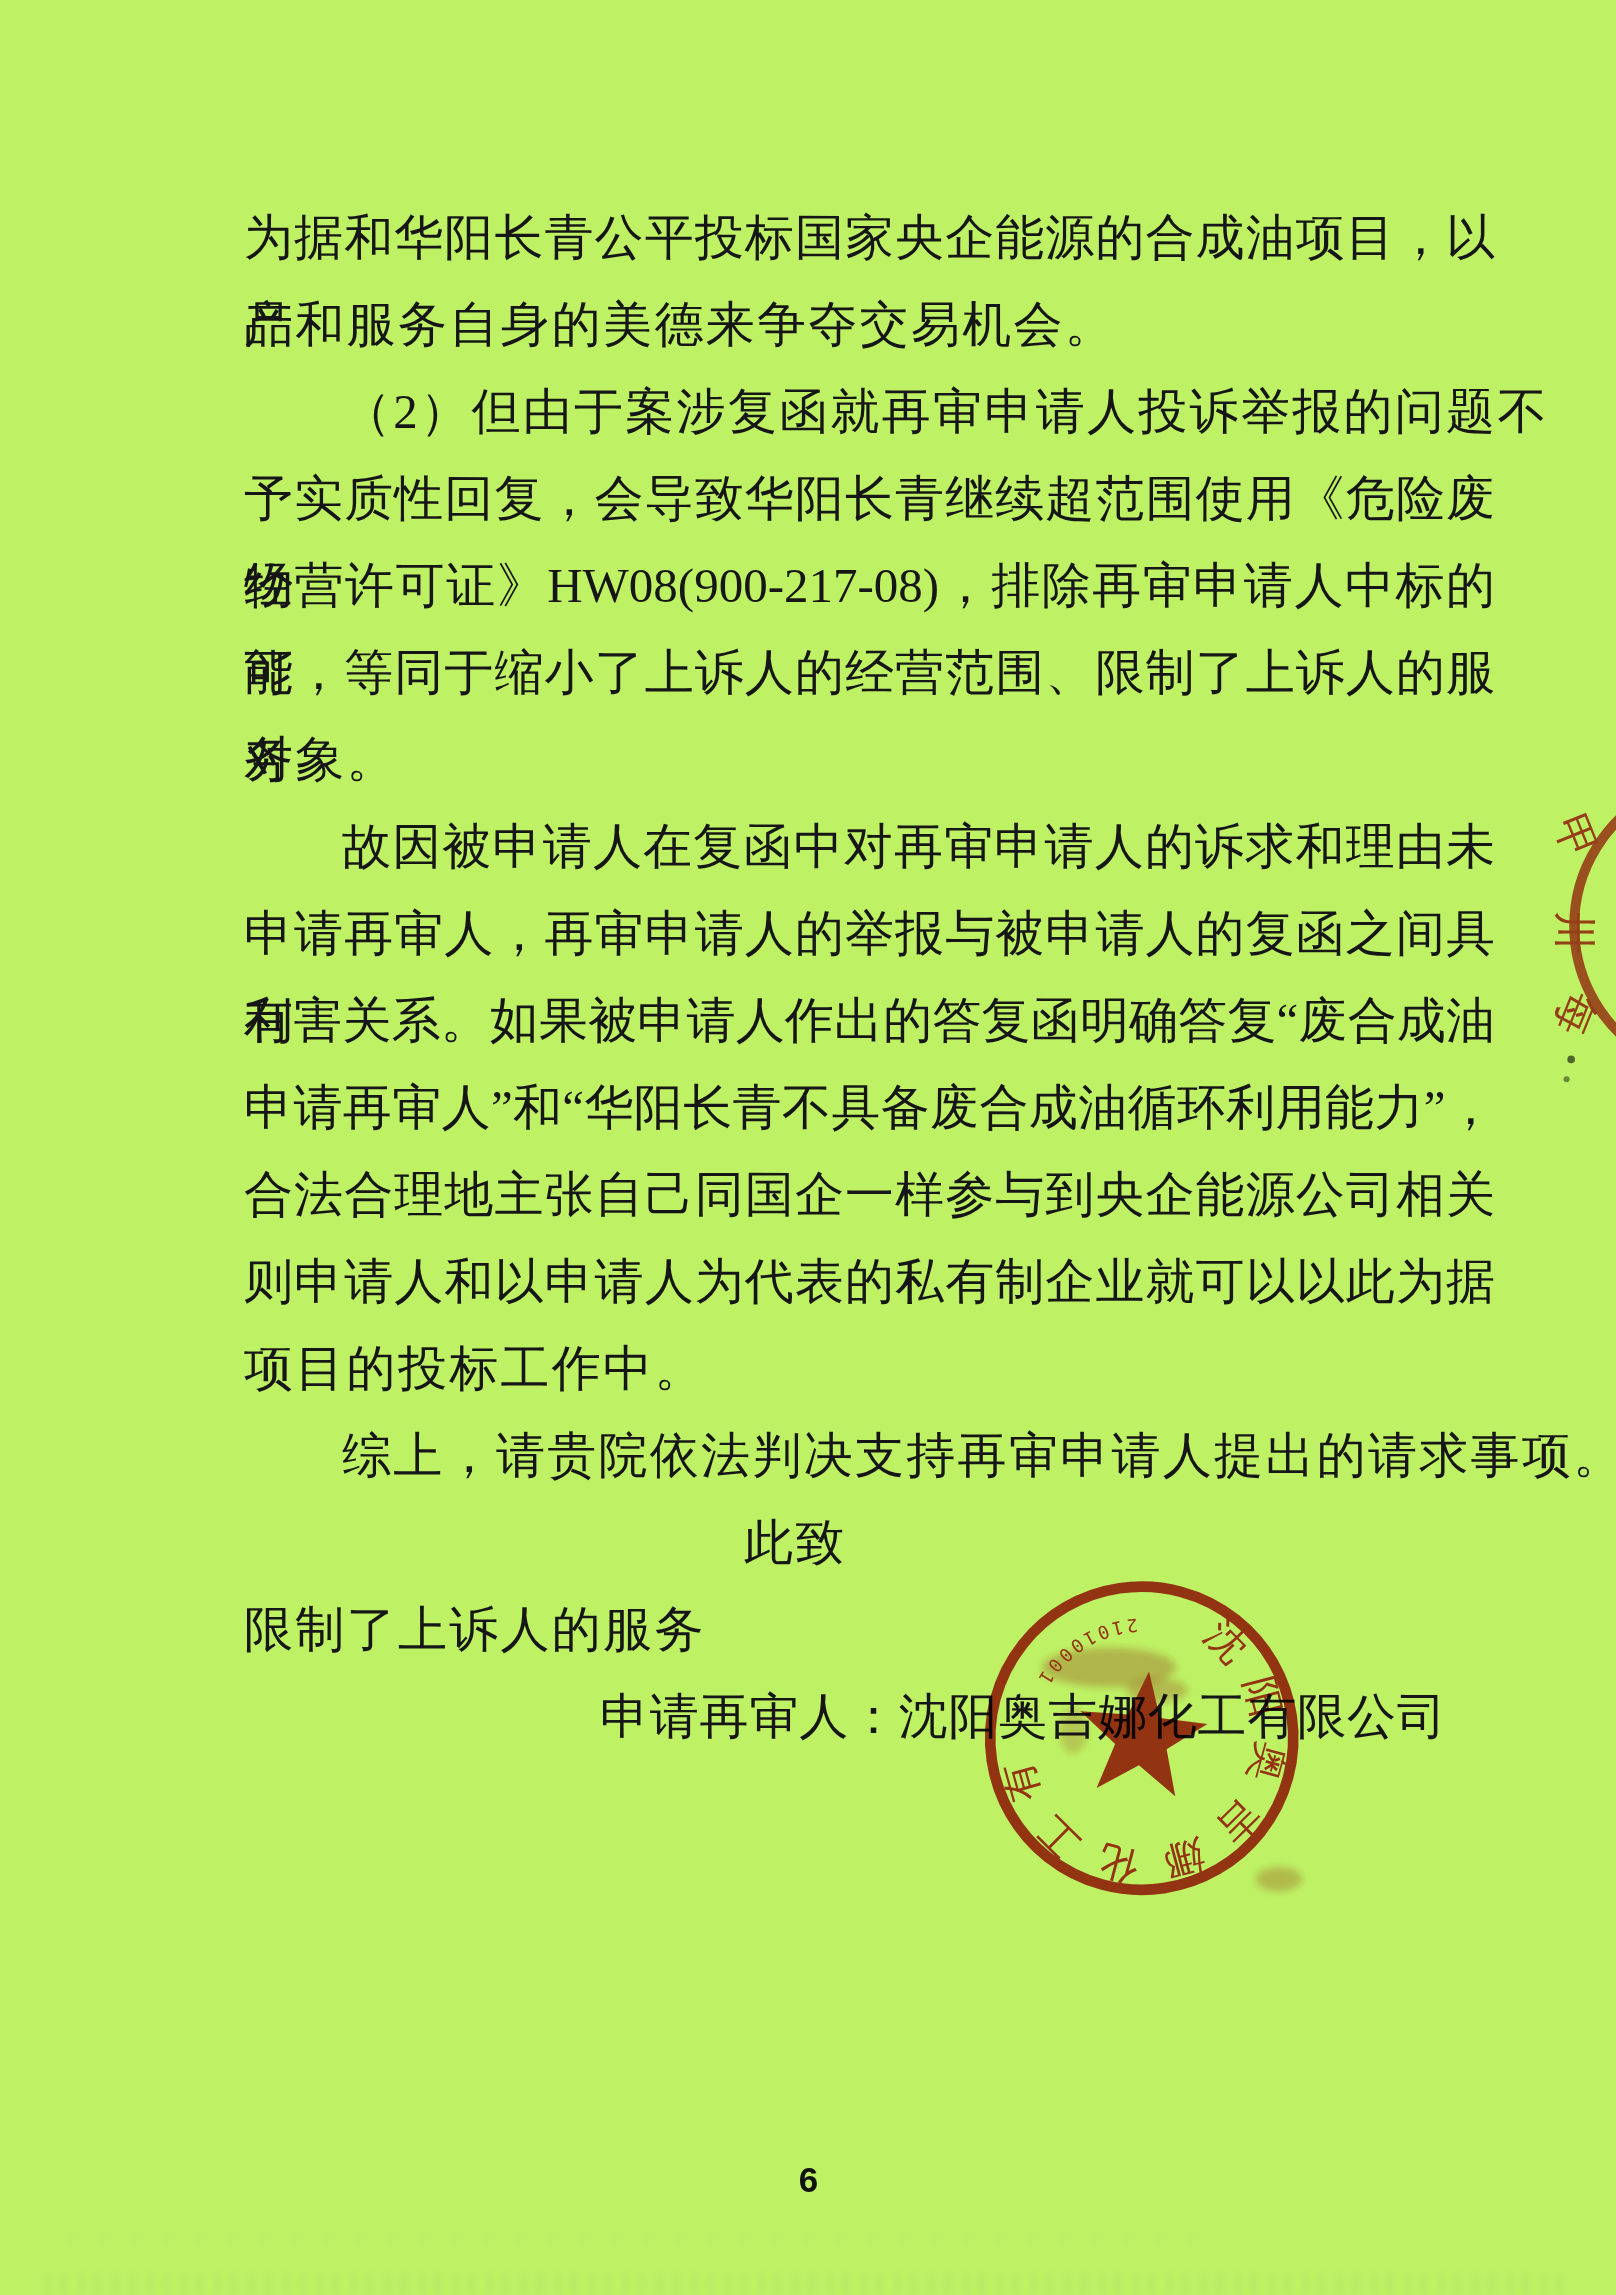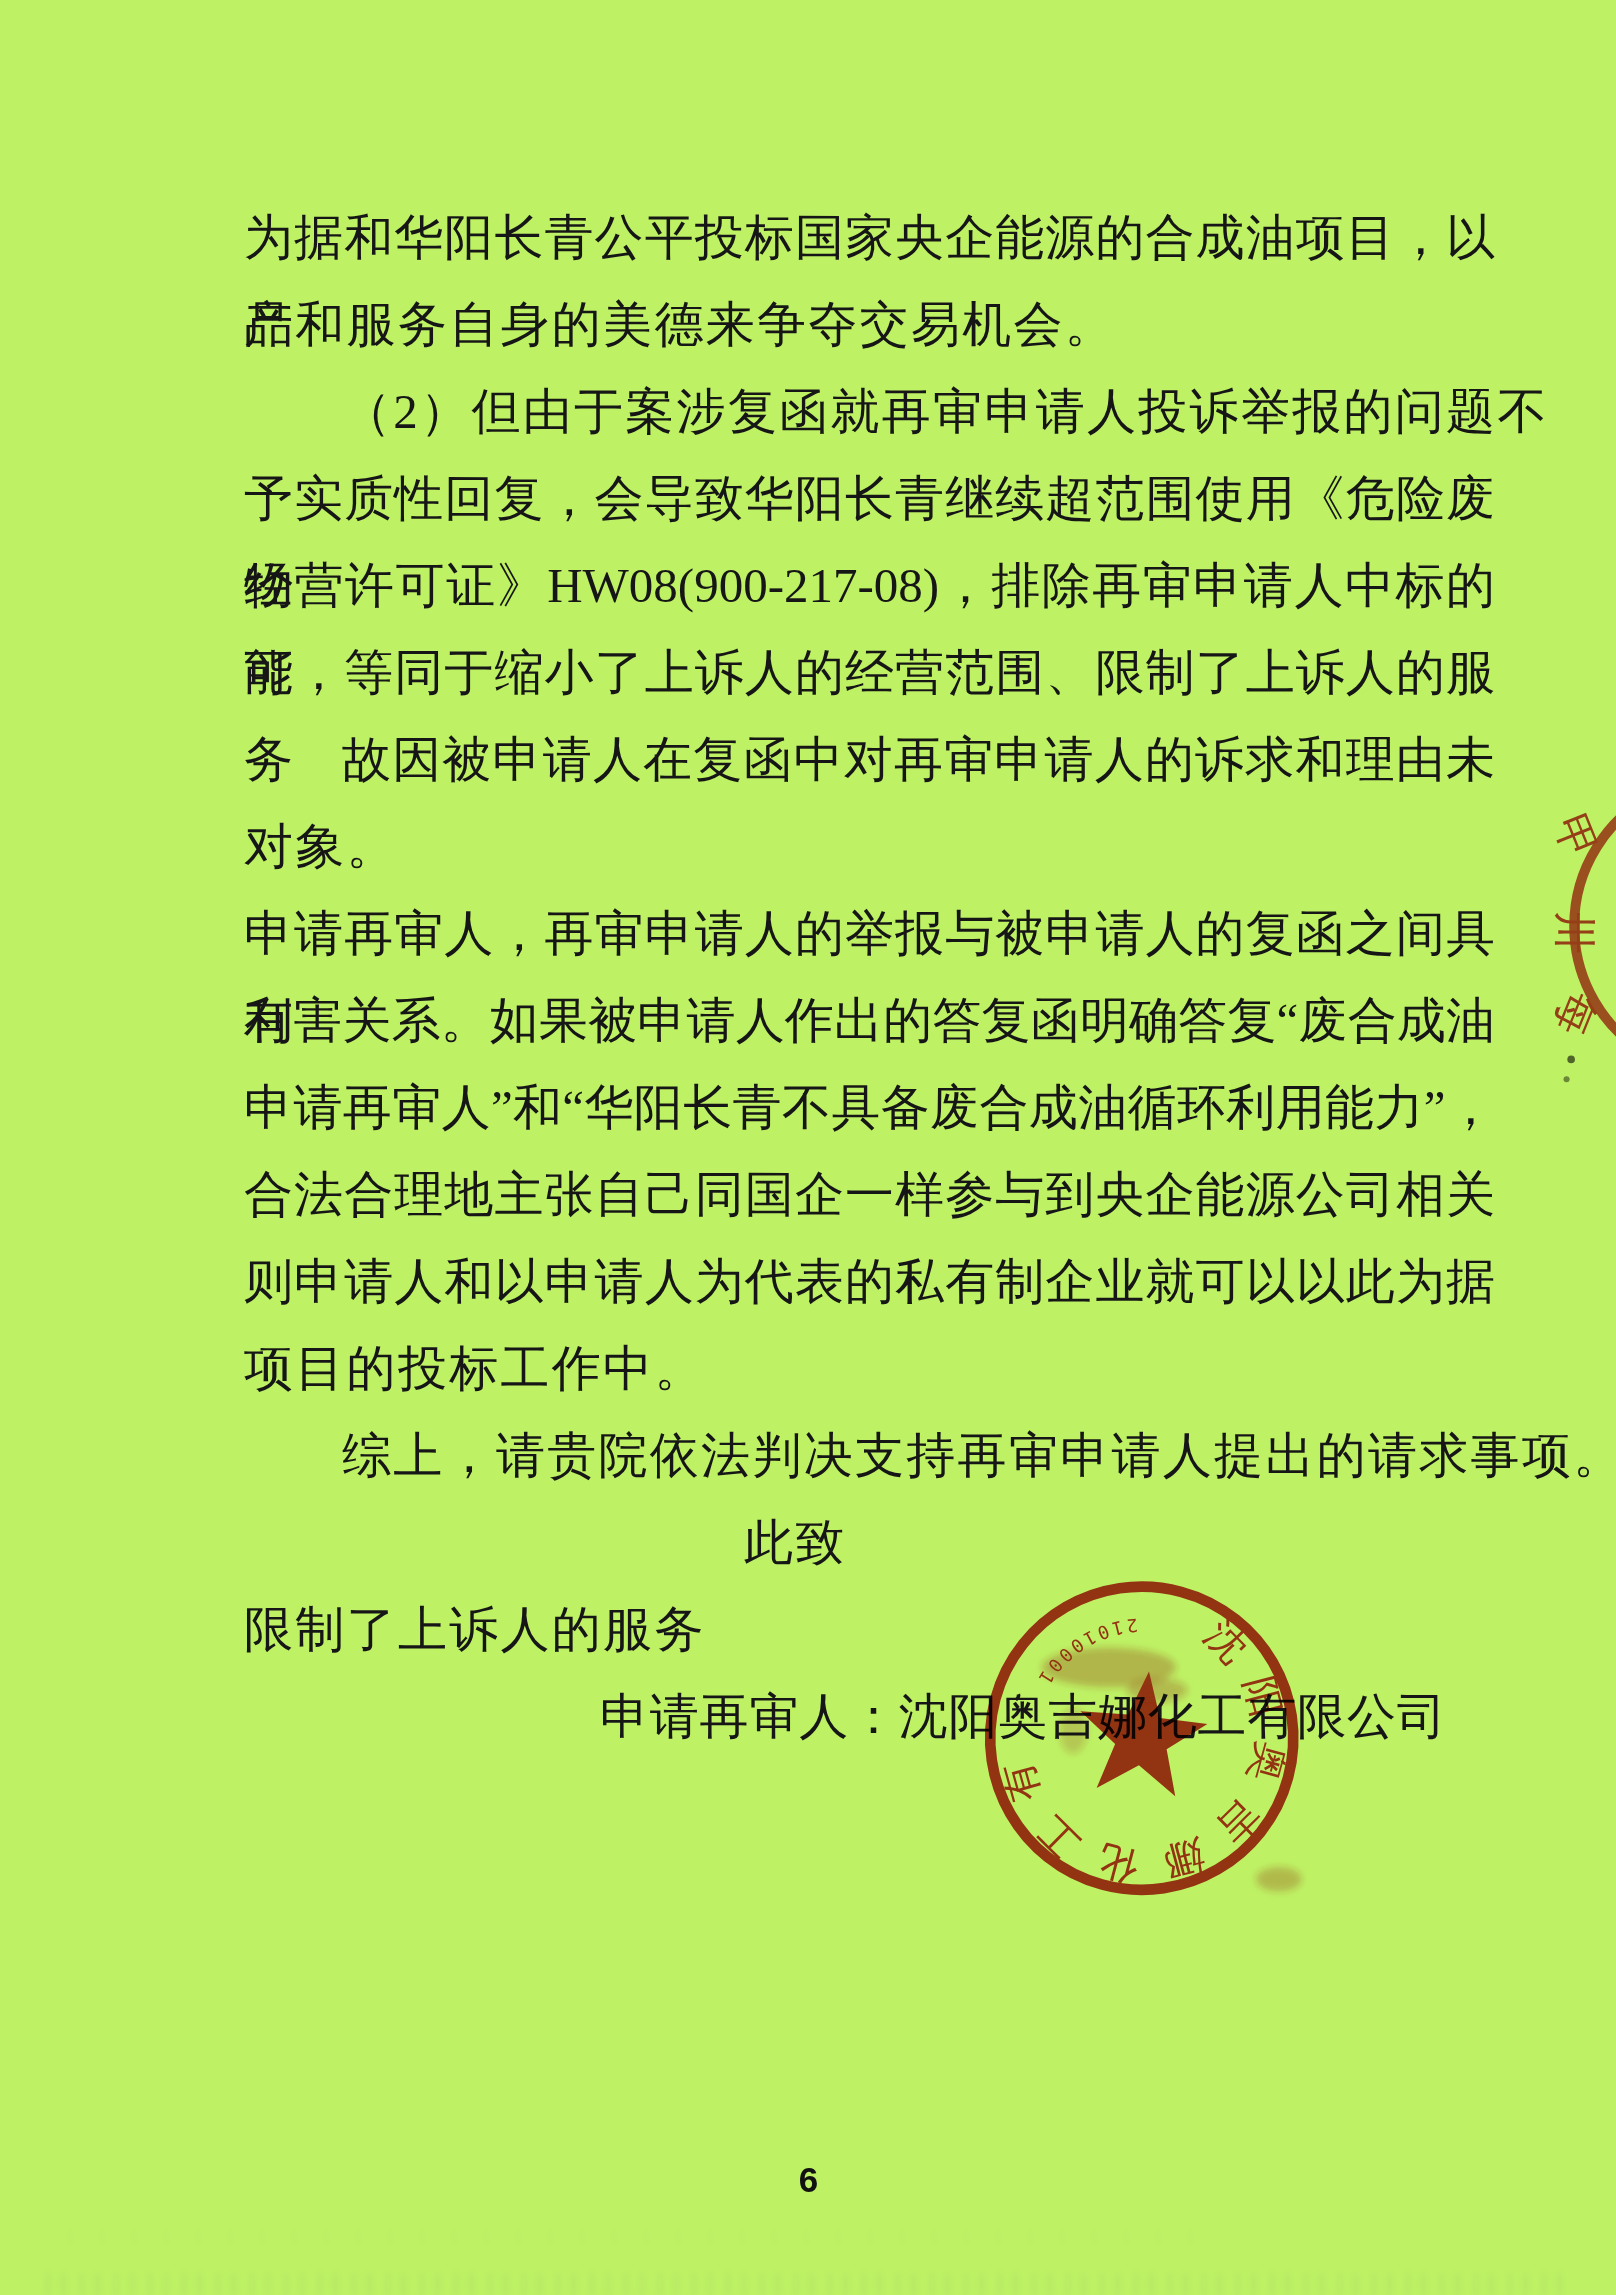--- a/index.html
+++ b/index.html
@@ -76,22 +76,22 @@
 
 <div class="page">
 
   <div class="text-col">
     <div class="line fill">为据和华阳长青公平投标国家央企能源的合成油项目，以产</div>
     <div class="line">品和服务自身的美德来争夺交易机会。</div>
     <div class="line indent">（2）但由于案涉复函就再审申请人投诉举报的问题不</div>
     <div class="line fill">予实质性回复，会导致华阳长青继续超范围使用《危险废物</div>
     <div class="line fill">经营许可证》HW08(900-217-08)，排除再审申请人中标的可</div>
     <div class="line fill">能，等同于缩小了上诉人的经营范围、限制了上诉人的服务</div>
+    <div class="line">对象。</div>
     <div class="line indent fill">故因被申请人在复函中对再审申请人的诉求和理由未</div>
-    <div class="line">对象。</div>
     <div class="line fill">申请再审人，再审申请人的举报与被申请人的复函之间具有</div>
     <div class="line fill">利害关系。如果被申请人作出的答复函明确答复“废合成油</div>
     <div class="line fill">申请再审人”和“华阳长青不具备废合成油循环利用能力”，</div>
     <div class="line fill">合法合理地主张自己同国企一样参与到央企能源公司相关</div>
     <div class="line fill">则申请人和以申请人为代表的私有制企业就可以以此为据</div>
     <div class="line">项目的投标工作中。</div>
     <div class="line indent">综上，请贵院依法判决支持再审申请人提出的请求事项。</div>
     <div class="line closing">此致</div>
     <div class="line">限制了上诉人的服务</div>
     <div class="line applicant">申请再审人：沈阳奥吉娜化工有限公司</div>

